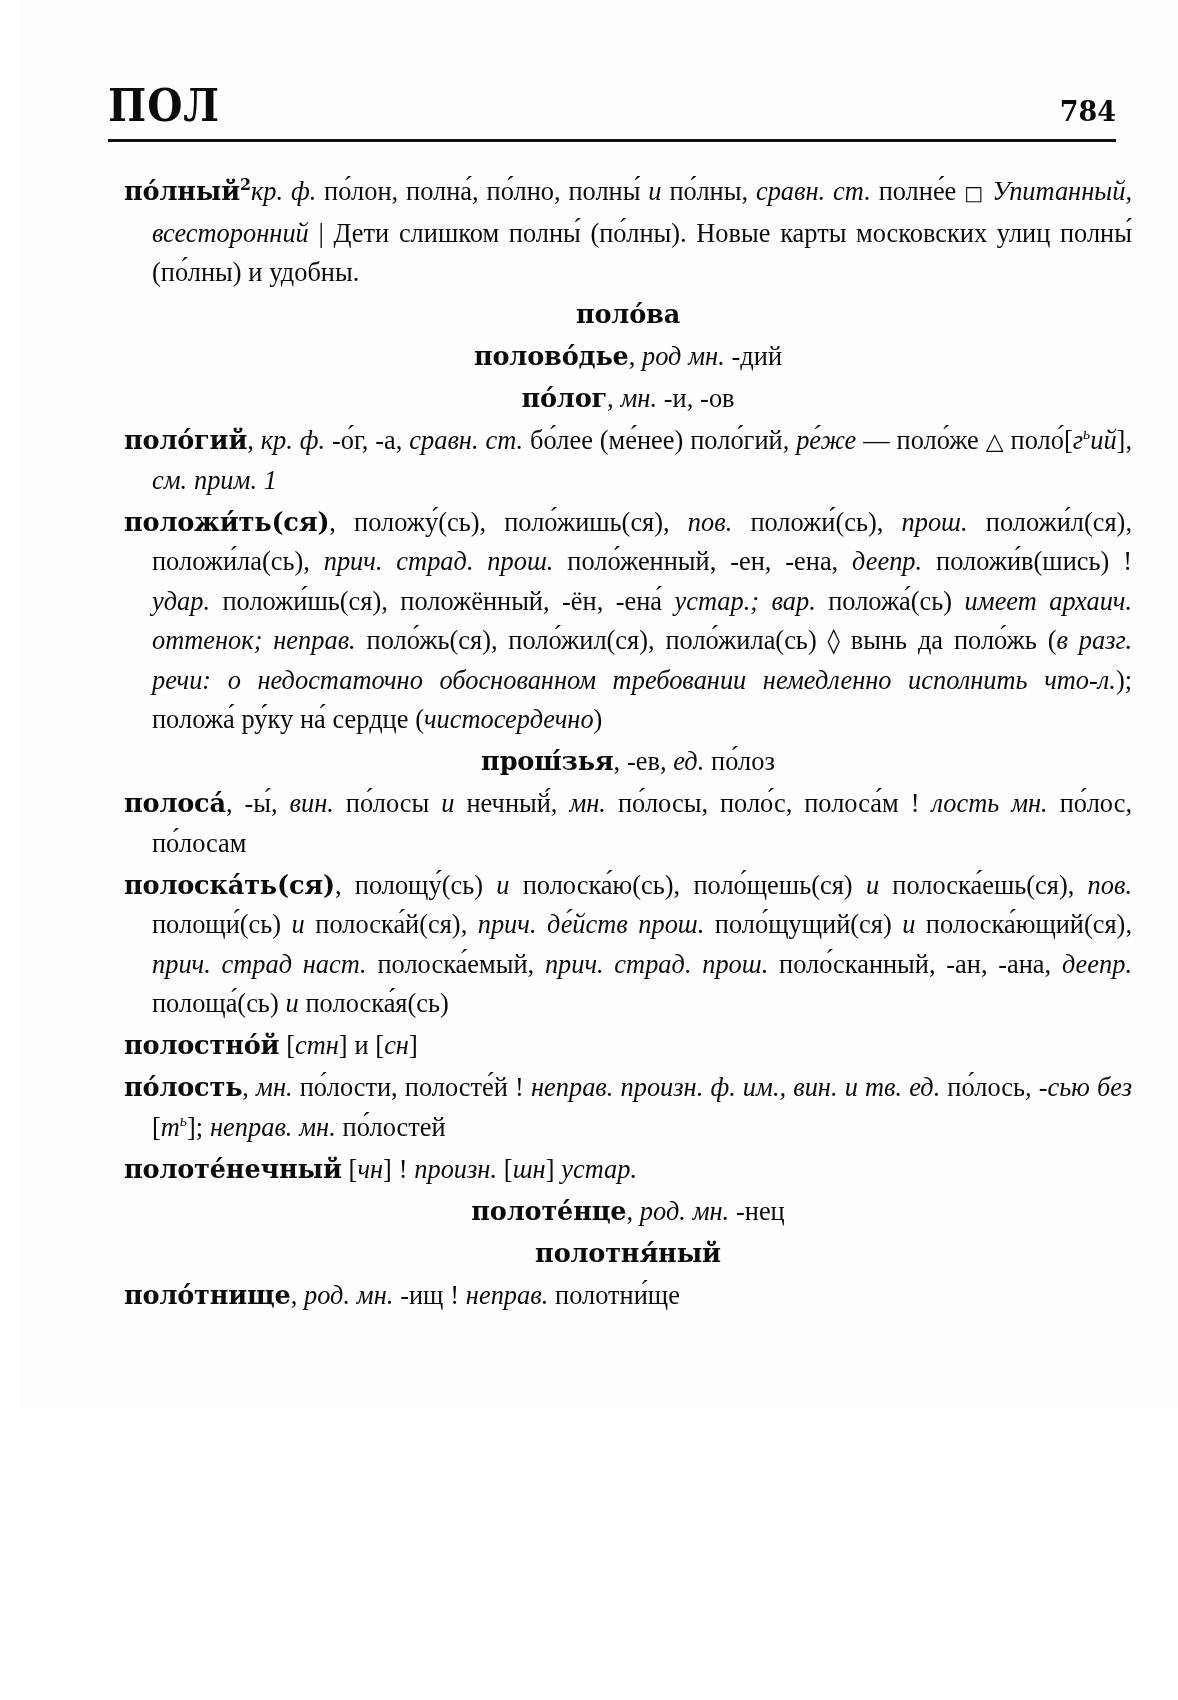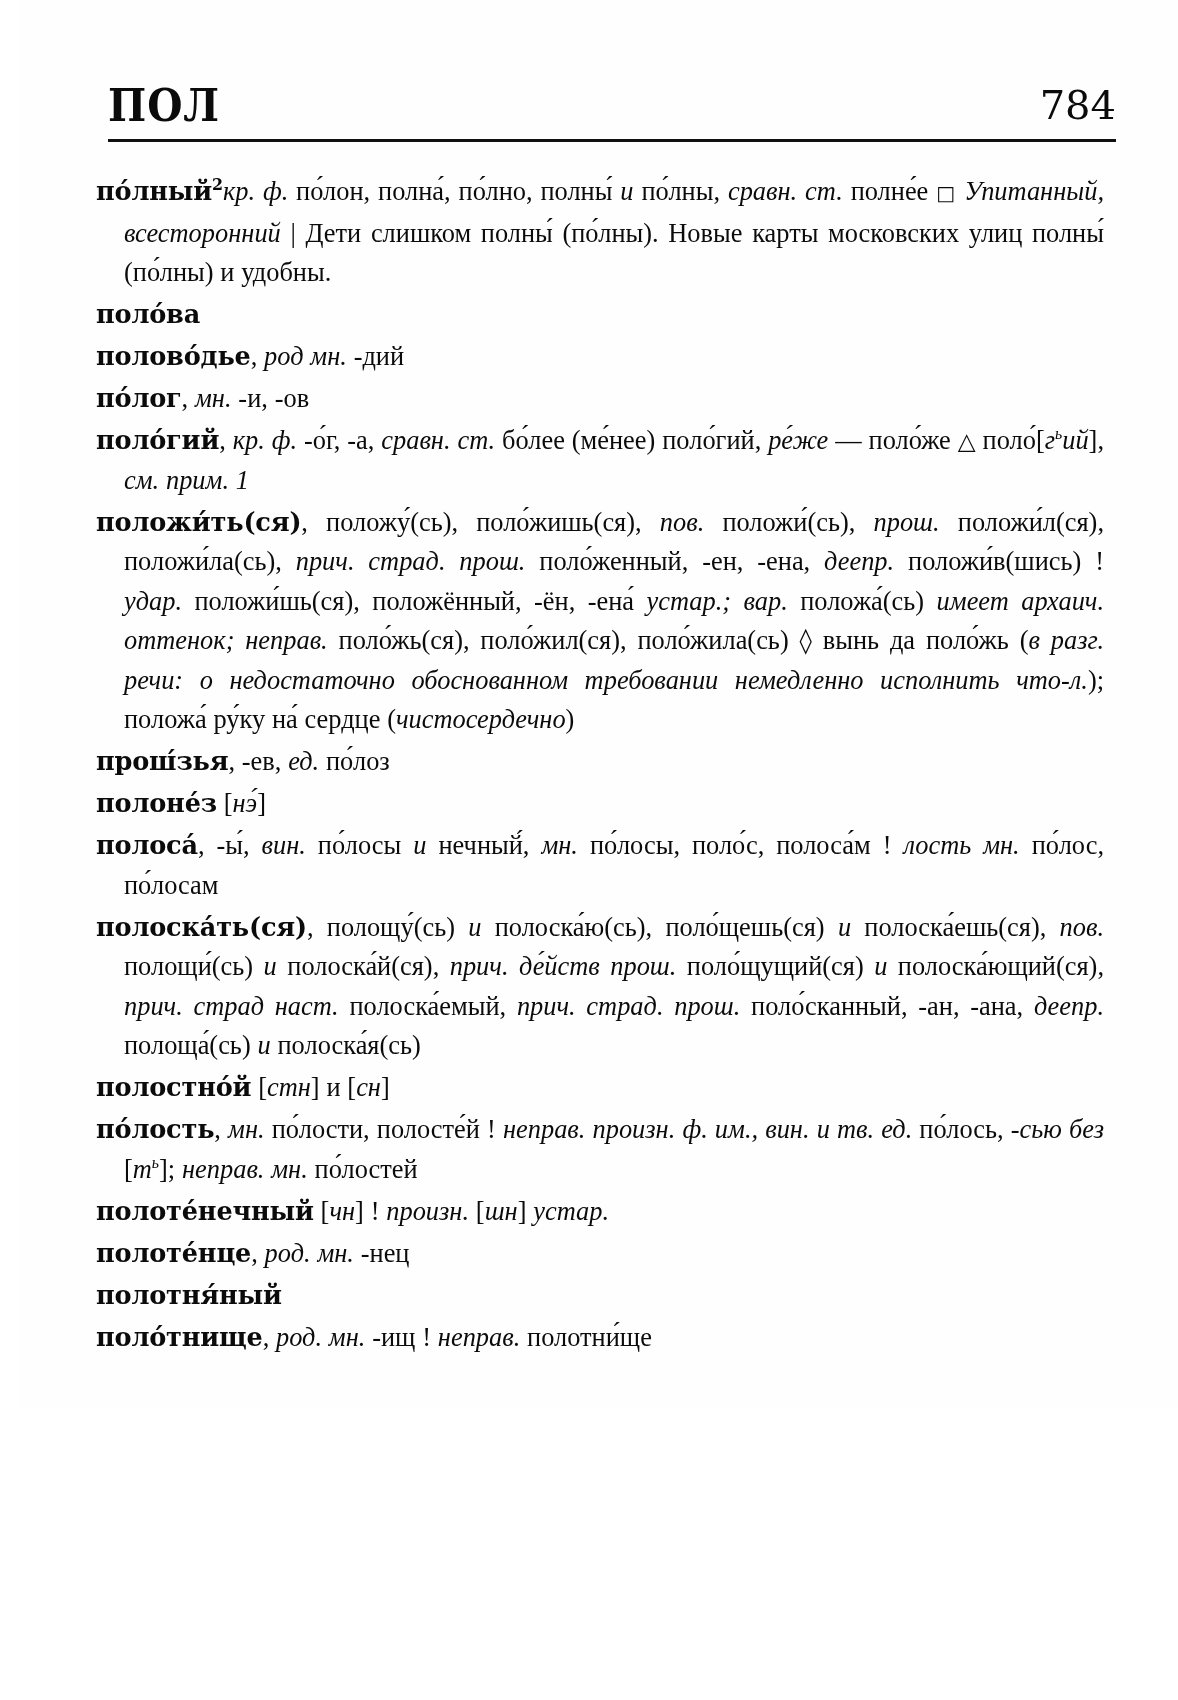--- a/index.html
+++ b/index.html
@@ -38,52 +38,52 @@
     font-family: "DejaVu Serif", "Liberation Serif", serif;
     font-weight: bold;
     font-size: 44px;
     letter-spacing: 1px;
     line-height: 1;
     transform: scaleX(0.92);
     transform-origin: left bottom;
   }
   .header-page {
     font-family: "DejaVu Serif", "Liberation Serif", serif;
-    font-weight: normal;
-    font-size: 40px;
+    font-weight: bold;
+    font-size: 27px;
     line-height: 1;
     padding-bottom: 3px;
   }
   .rule {
     position: absolute;
     left: 88px;
     top: 139px;
     width: 1008px;
     height: 3px;
     background: #111;
   }
   
   .column {
     position: absolute;
-    left: 76px;
+    left: 104px;
     top: 172px;
     width: 1008px;
   }
   .entry {
     font-size: 26.4px;
     line-height: 39.5px;
     text-indent: -28px;
     padding-left: 28px;
     margin: 0 0 2.5px 0;
     text-align: justify;
     text-justify: inter-word;
     word-spacing: 0.2px;
     hyphens: manual;
   }
-  .entry.no-just { text-align: left; }
+  .entry.no-just { text-align: center; }
   .hw {
     font-weight: bold;
     font-family: "DejaVu Serif", "Liberation Serif", serif;
     font-size: 25.6px;
     letter-spacing: -0.2px;
   }
   .it {
     font-style: italic;
   }
   .hw sup {
@@ -125,21 +125,20 @@
   <div class="rule"></div>
 
   <div class="column" id="entries-column">
       <p class="entry"><span class="hw">по́лный<sup>2</sup></span><span class="it">кр. ф.</span><span> по́лон, полна́, по́лно, полны́ </span><span class="it">и</span><span> по́лны, </span><span class="it">сравн. ст.</span><span> полне́е </span><span class="sym sym-sq">□</span><span class="it"> Упитанный, всесторонний </span><span class="pipe">|</span><span> Дети слишком полны́ (по́лны). Новые карты московских улиц полны́ (по́лны) и удобны.</span></p>
       <p class="entry no-just"><span class="hw">поло́ва</span></p>
       <p class="entry no-just"><span class="hw">полово́дье</span><span>, </span><span class="it">род  мн.</span><span> -дий</span></p>
       <p class="entry no-just"><span class="hw">по́лог</span><span>, </span><span class="it">мн.</span><span> -и, -ов</span></p>
       <p class="entry"><span class="hw">поло́гий</span><span>, </span><span class="it">кр. ф.</span><span> -о́г, -а, </span><span class="it">сравн. ст.</span><span> бо́лее (ме́нее) поло́гий, </span><span class="it">ре́же</span><span> — поло́же </span><span class="sym sym-tri">△</span><span> поло́[</span><span class="it">г<sup class="soft">ь</sup>ий</span><span>], </span><span class="it">см. прим. 1</span></p>
       <p class="entry"><span class="hw">положи́ть(ся)</span><span>, положу́(сь), поло́жишь(ся), </span><span class="it">пов.</span><span> положи́(сь), </span><span class="it">прош.</span><span> положи́л(ся), положи́ла(сь), </span><span class="it">прич. страд. прош.</span><span> поло́женный, -ен, -ена, </span><span class="it">деепр.</span><span> положи́в(шись) </span><span class="bang">!</span><span class="it"> удар.</span><span> положи́шь(ся), положённый, -ён, -ена́ </span><span class="it">устар.; вар.</span><span> положа́(сь) </span><span class="it">имеет архаич. оттенок; неправ.</span><span> поло́жь(ся), поло́жил(ся), поло́жила(сь) </span><span class="sym sym-loz">◊</span><span> вынь да поло́жь (</span><span class="it">в разг. речи: о недостаточно обоснованном требовании немедленно исполнить что-л.</span><span>); положа́ ру́ку на́ сердце (</span><span class="it">чистосердечно</span><span>)</span></p>
       <p class="entry no-just"><span class="hw">прош́зья</span><span>, -ев, </span><span class="it">ед.</span><span> по́лоз</span></p>
-      <p class="entry no-just"><span class="hw">полоне́з</span><span> [</span><span class="it">нэ́</span><span>]</span></p>
       <p class="entry"><span class="hw">полоса́</span><span>, -ы́, </span><span class="it">вин.</span><span> по́лосы </span><span class="it">и</span><span> нечный́, </span><span class="it">мн.</span><span> по́лосы, поло́с, полоса́м </span><span class="bang">!</span><span class="it"> лость  мн.</span><span> по́лос, по́лосам</span></p>
       <p class="entry"><span class="hw">полоска́ть(ся)</span><span>, полощу́(сь) </span><span class="it">и</span><span> полоска́ю(сь), поло́щешь(ся) </span><span class="it">и</span><span> полоска́ешь(ся), </span><span class="it">пов.</span><span> полощи́(сь) </span><span class="it">и</span><span> полоска́й(ся), </span><span class="it">прич. де́йств  прош.</span><span> поло́щущий(ся) </span><span class="it">и</span><span> полоска́ющий(ся), </span><span class="it">прич. страд  наст.</span><span> полоска́емый, </span><span class="it">прич. страд. прош.</span><span> поло́сканный, -ан, -ана, </span><span class="it">деепр.</span><span> полоща́(сь) </span><span class="it">и</span><span> полоска́я(сь)</span></p>
       <p class="entry"><span class="hw">полостно́й</span><span> [</span><span class="it">стн</span><span>] и [</span><span class="it">сн</span><span>]</span></p>
       <p class="entry"><span class="hw">по́лость</span><span>, </span><span class="it">мн.</span><span> по́лости, полосте́й </span><span class="bang">!</span><span class="it"> неправ. произн. ф. им., вин. и тв. ед.</span><span> по́лось, </span><span class="it">-сью без</span><span> [</span><span class="it">т<sup class="soft">ь</sup></span><span>]; </span><span class="it">неправ. мн.</span><span> по́лостей</span></p>
       <p class="entry"><span class="hw">полоте́нечный</span><span> [</span><span class="it">чн</span><span>] </span><span class="bang">!</span><span class="it"> произн.</span><span> [</span><span class="it">шн</span><span>] </span><span class="it">устар.</span></p>
       <p class="entry no-just"><span class="hw">полоте́нце</span><span>, </span><span class="it">род. мн.</span><span> -нец</span></p>
       <p class="entry no-just"><span class="hw">полотня́ный</span></p>
       <p class="entry"><span class="hw">поло́тнище</span><span>, </span><span class="it">род. мн.</span><span> -ищ </span><span class="bang">!</span><span class="it"> неправ.</span><span> полотни́ще</span></p>
     </div>
 

